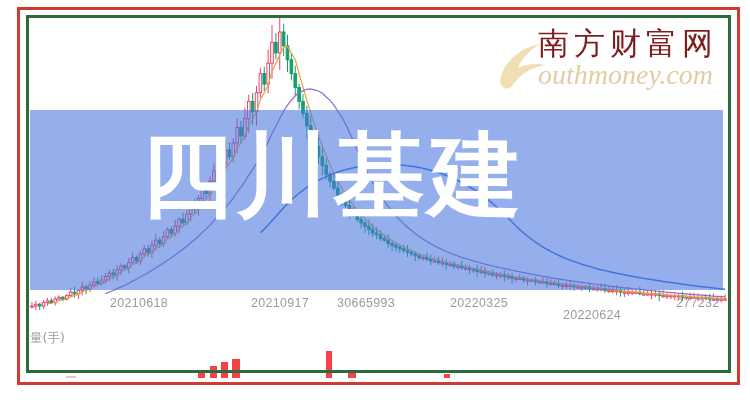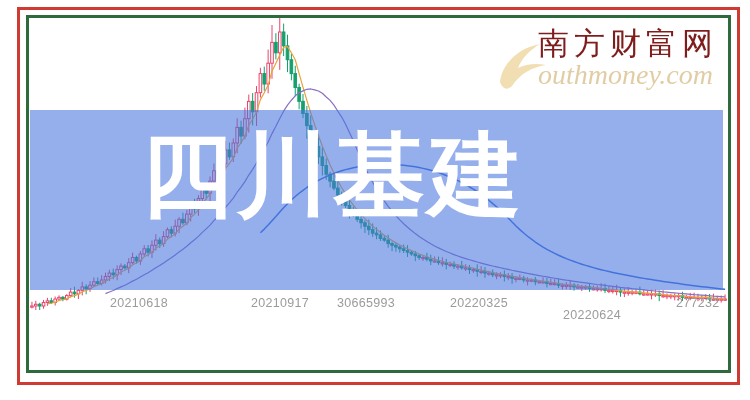--- a/index.html
+++ b/index.html
@@ -467,17 +467,30 @@
 
   <div id="xaxis">
       <span style="left: 80px;">20210618</span>
       <span style="left: 193px; margin-left: 28px;">20210917</span>
       <span style="left: 307px;">30665993</span>
       <span style="left: 420px;">20220325</span>
       <span style="left: 533px; margin-top: 12px;">20220624</span>
       <span style="left: 646px;">277232</span>
     </div>
 
+  <div id="vol-panel">
+    <div id="vol-label">量(手)</div>
+    <div id="vol-bars">
+        <div class="vbar" style="left: 36px; width: 10px; height: 2px; background: rgb(245, 65, 74); opacity: 0.35;"></div>
+        <div class="vbar" style="left: 168px; width: 7px; height: 5px; background: rgb(245, 65, 74);"></div>
+        <div class="vbar" style="left: 180px; width: 7px; height: 12px; background: rgb(245, 65, 74);"></div>
+        <div class="vbar" style="left: 191px; width: 7px; height: 16px; background: rgb(245, 65, 74);"></div>
+        <div class="vbar" style="left: 202px; width: 8px; height: 19px; background: rgb(245, 65, 74);"></div>
+        <div class="vbar" style="left: 296px; width: 6px; height: 27px; background: rgb(245, 65, 74);"></div>
+        <div class="vbar" style="left: 318px; width: 8px; height: 6px; background: rgb(245, 65, 74);"></div>
+        <div class="vbar" style="left: 414px; width: 6px; height: 4px; background: rgb(245, 65, 74);"></div>
+      </div>
+  </div>
 
   <div class="frame-red"></div>
   <div class="frame-green"></div>
 
 </div>
 
 </body></html>

